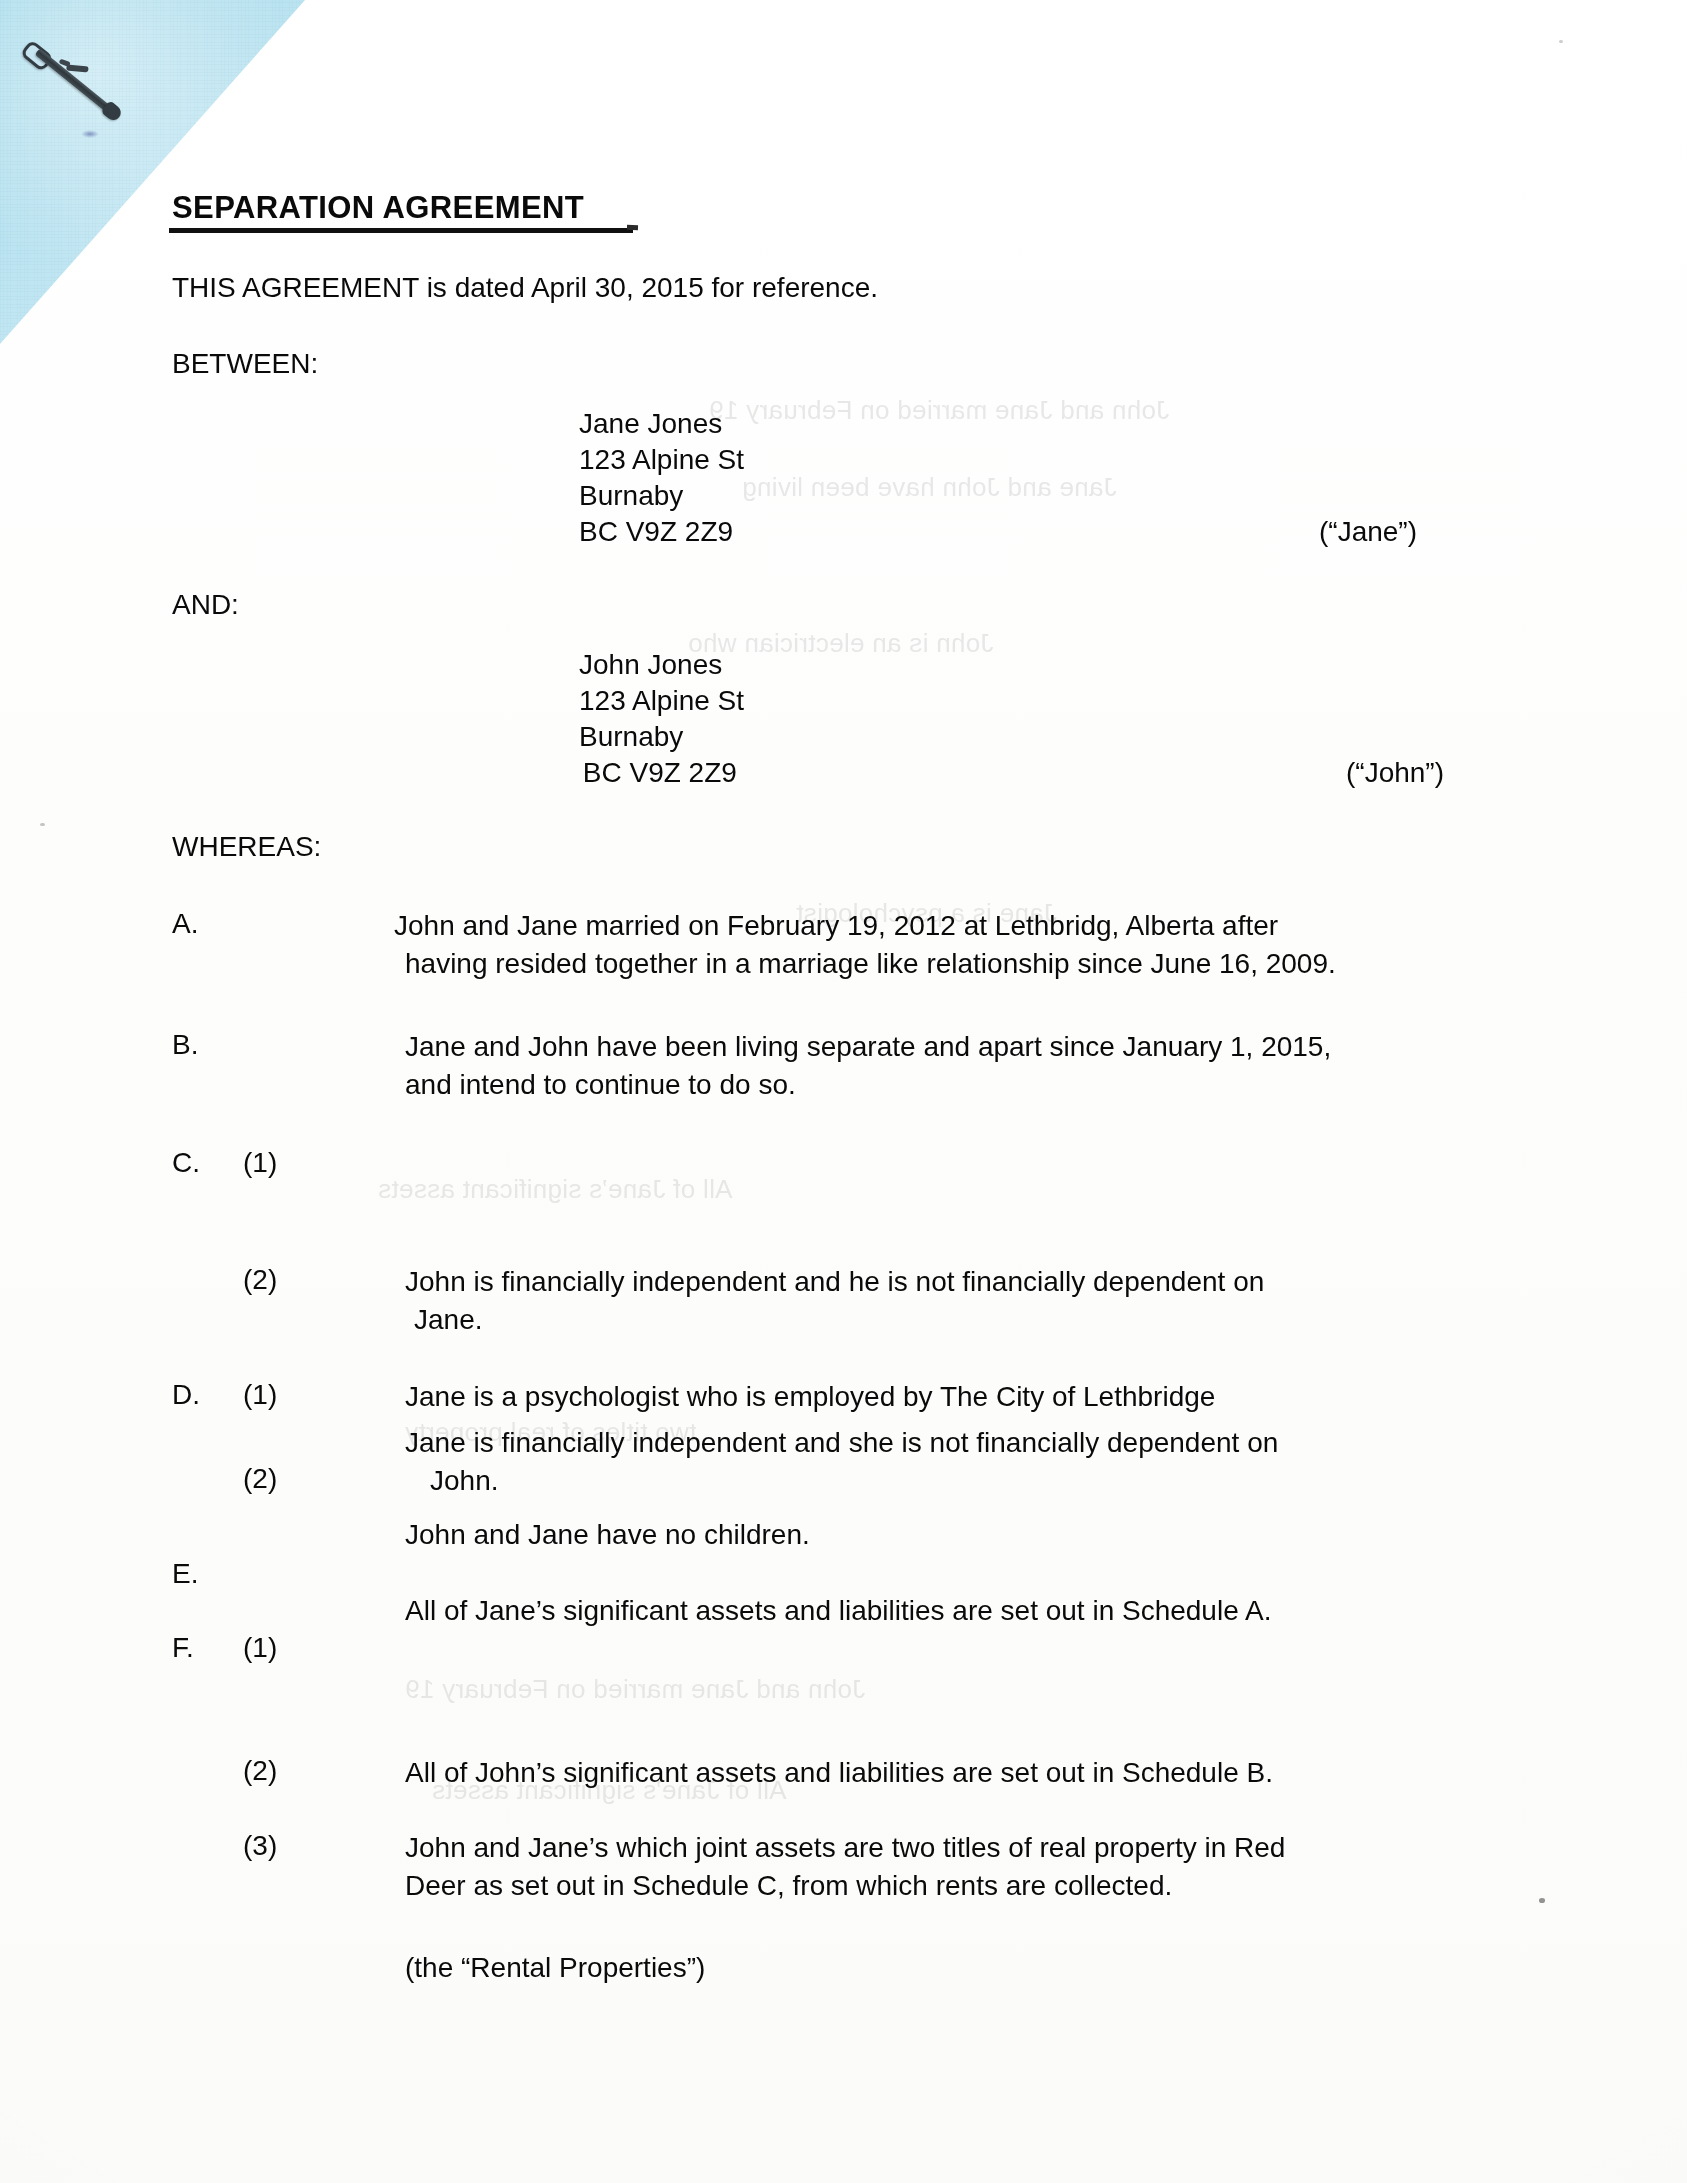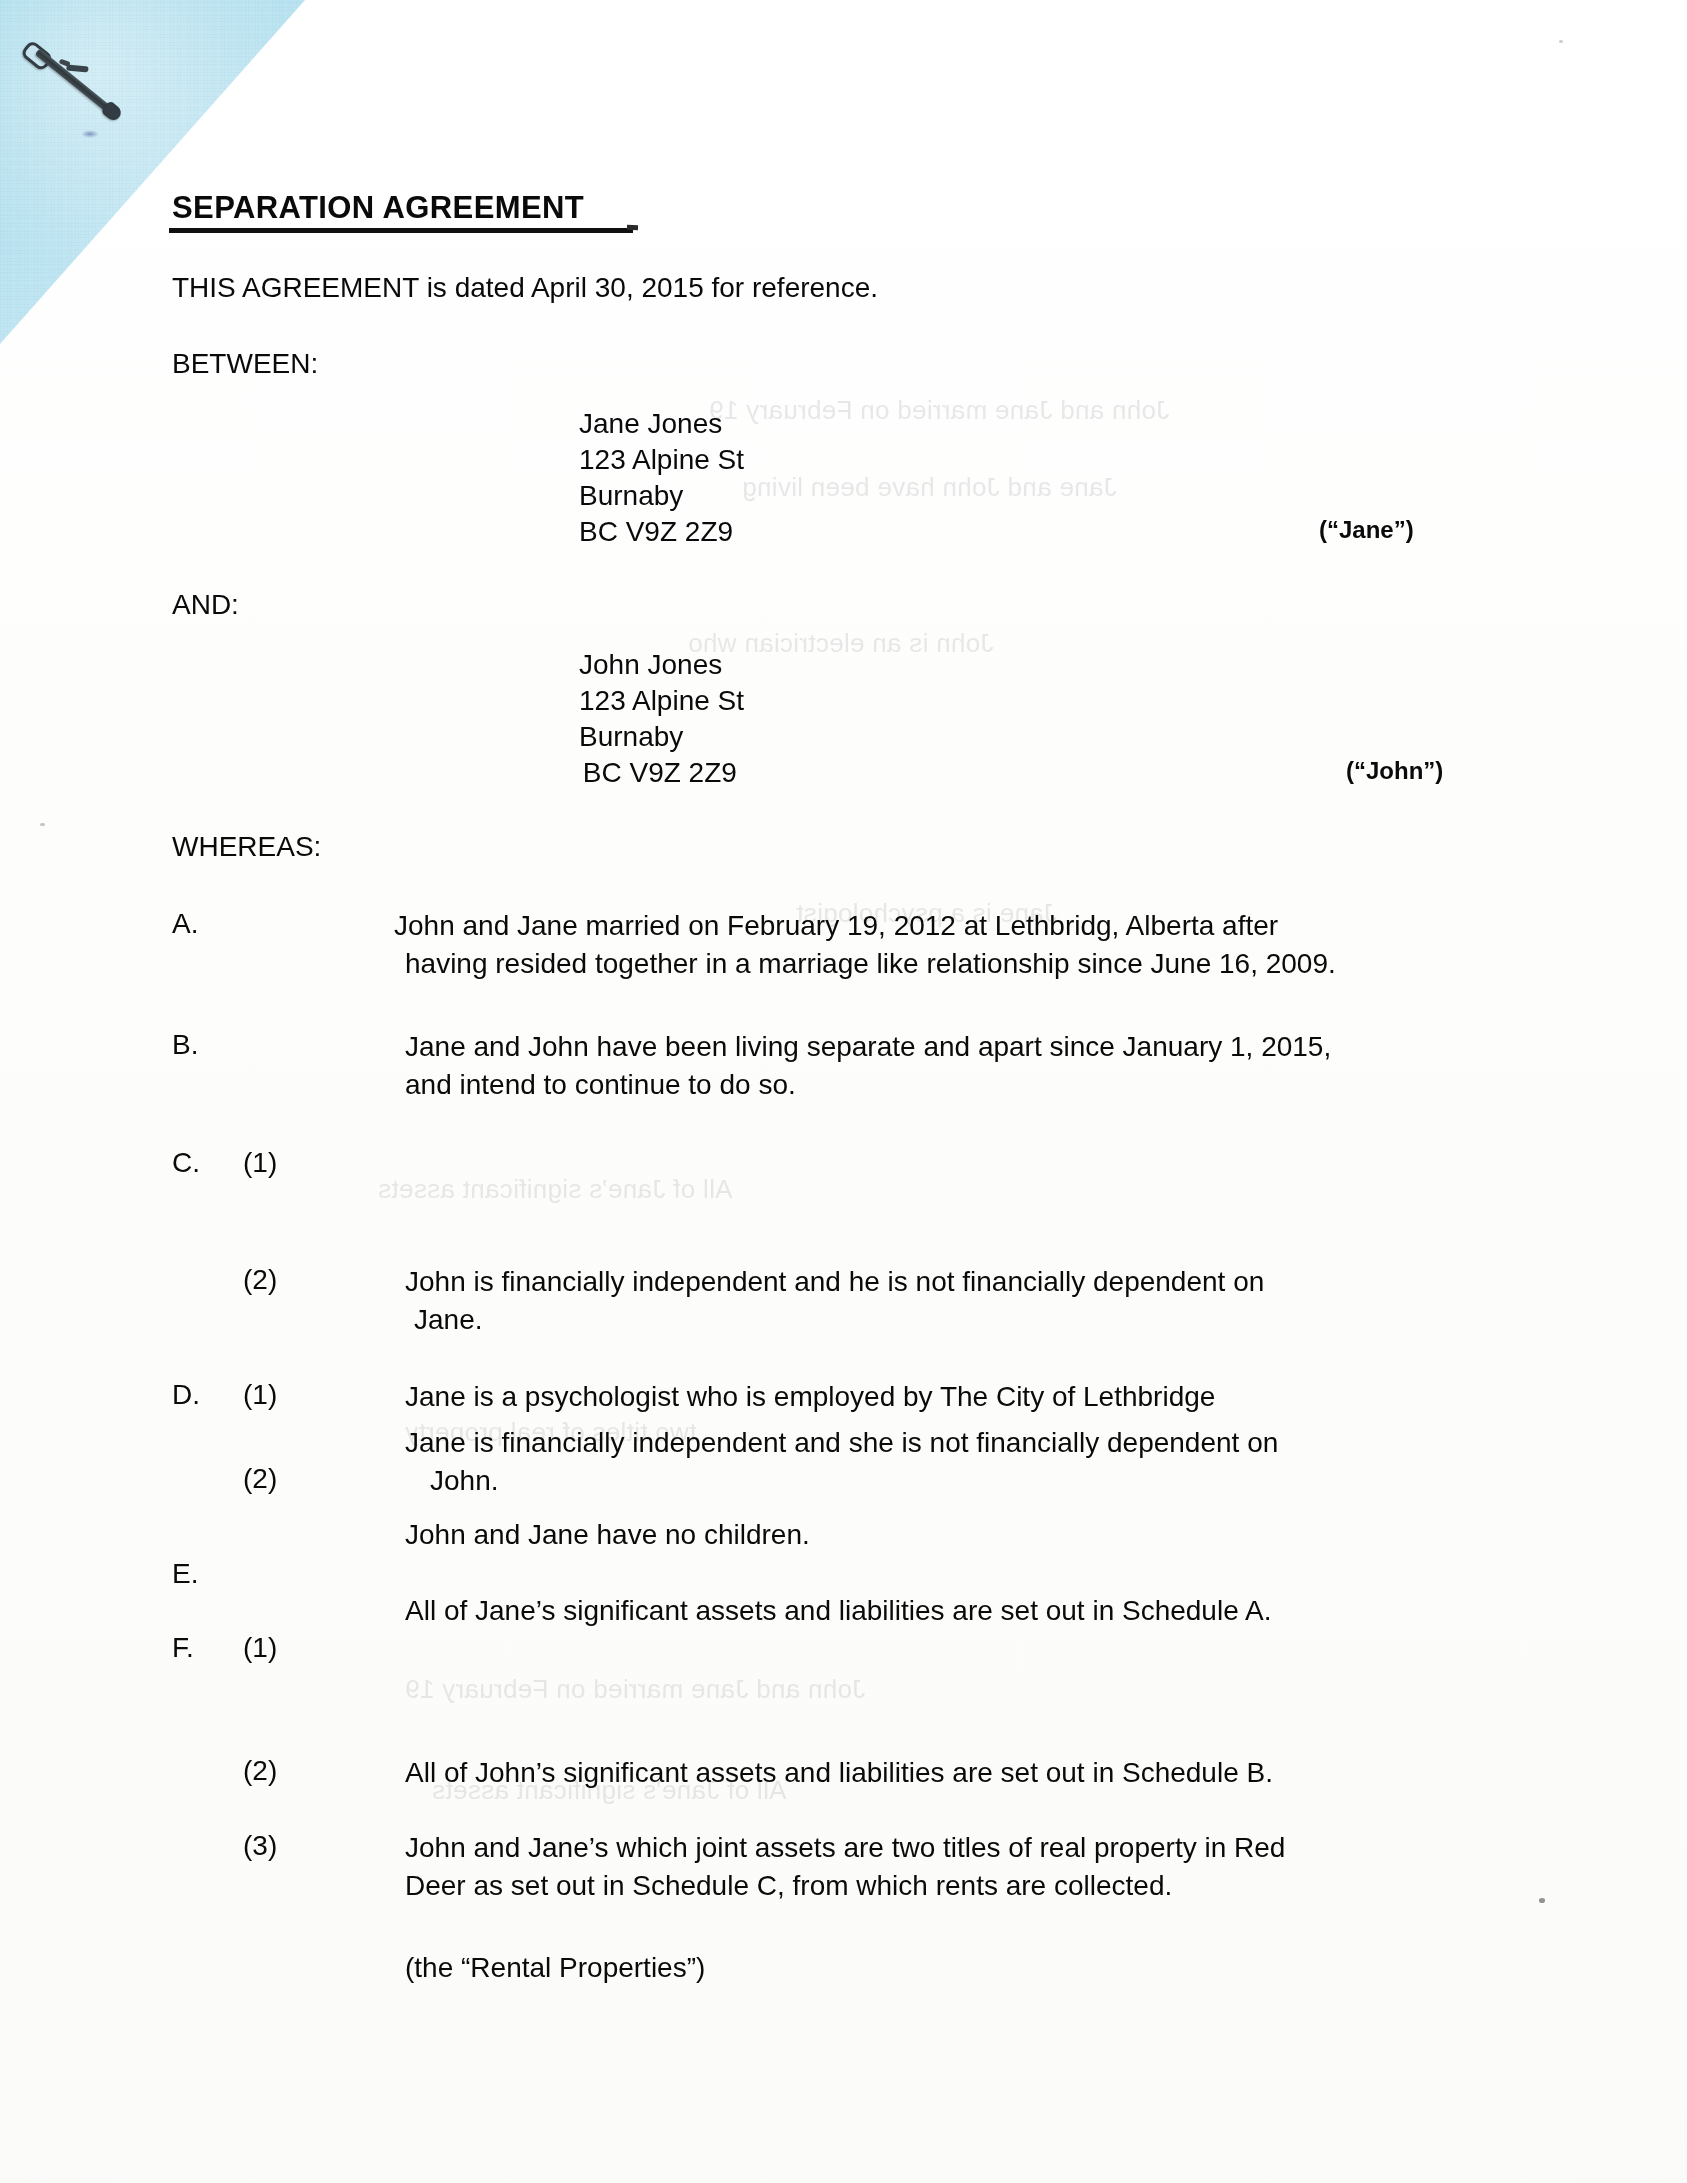--- a/index.html
+++ b/index.html
@@ -123,21 +123,21 @@
 
   .line{
     position:absolute;
     font-size:28px;
     line-height:36px;
     white-space:nowrap;
   }
 
   .marker{position:absolute;font-size:28px;white-space:nowrap;}
   .subnum{position:absolute;font-size:28px;white-space:nowrap;}
-  .rightlabel{position:absolute;font-size:24px;white-space:nowrap;font-weight:bold;}
+  .rightlabel{position:absolute;font-size:28px;white-space:nowrap;}
 
   .addr{position:absolute;font-size:28px;line-height:32px;white-space:pre;}
 
   .speck{position:absolute;background:#5a5a5a;border-radius:50%;}
 </style>
 </head>
 <body>
 
 <div class="page">
 

